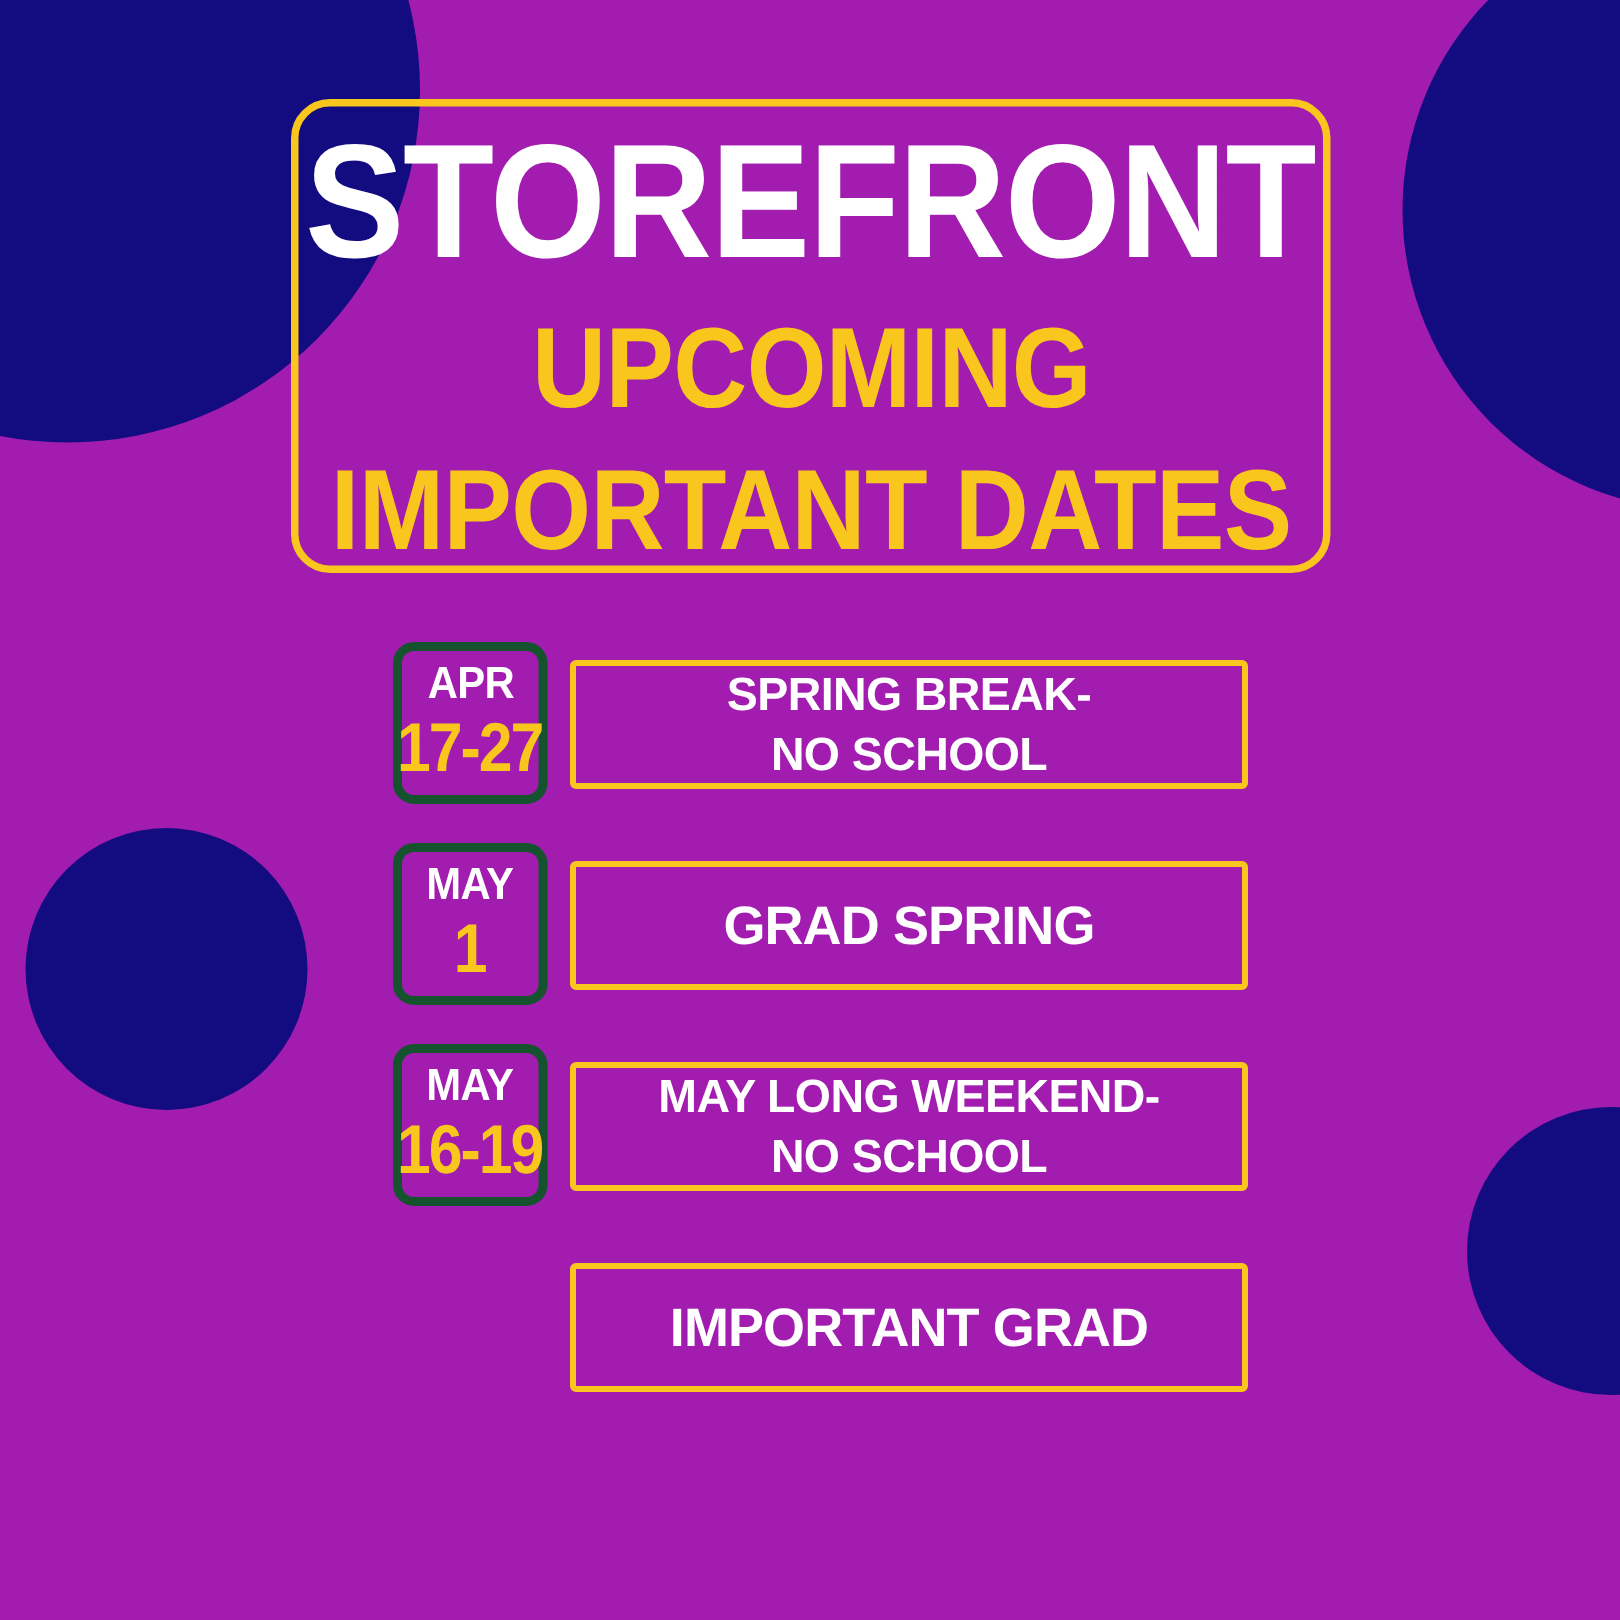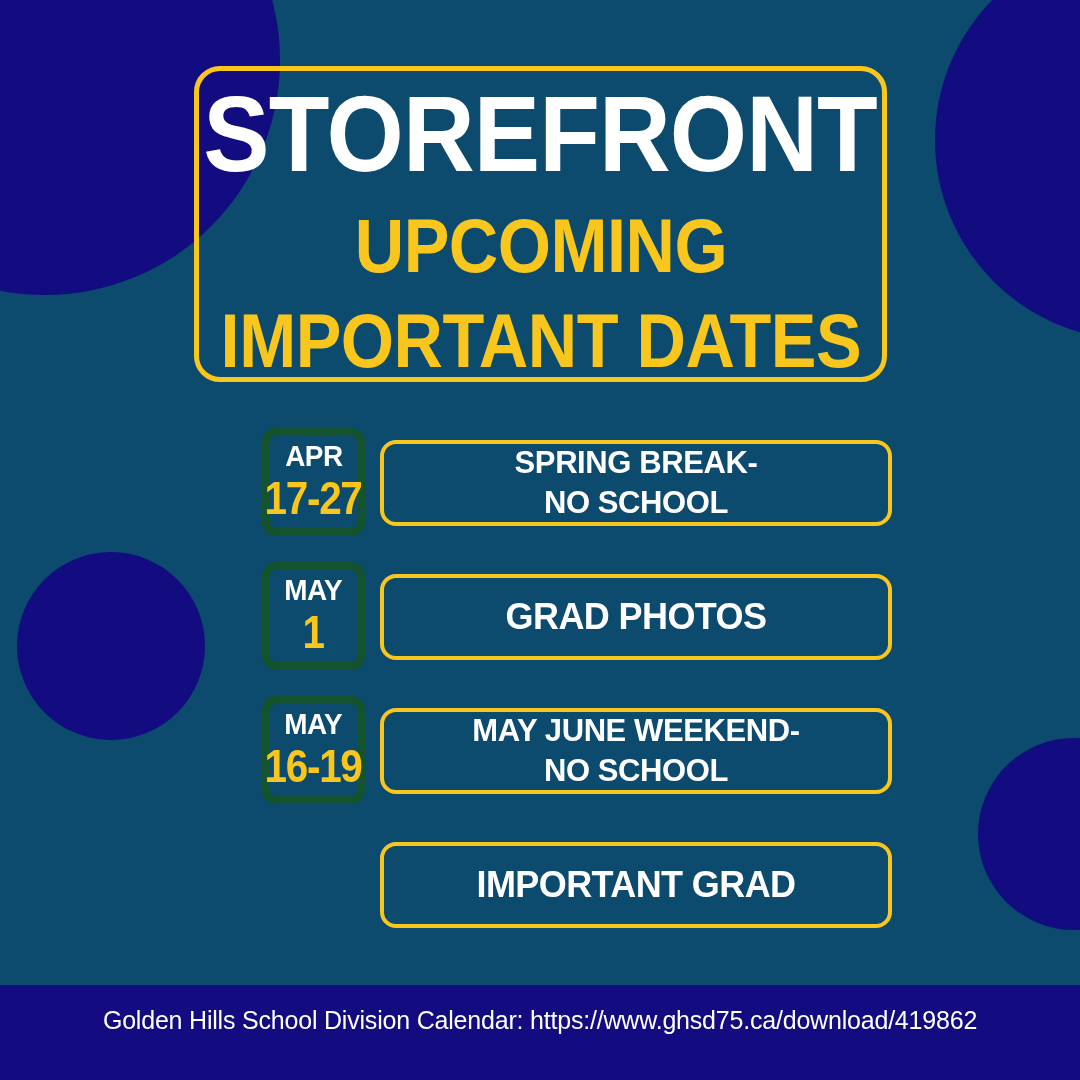--- a/index.html
+++ b/index.html
@@ -4,21 +4,21 @@
 <title>Storefront Upcoming Important Dates</title>
 <style>
   * { margin:0; padding:0; box-sizing:border-box; }
   html,body{
     width:1080px; height:1080px; overflow:hidden;
     font-family:"Liberation Sans", sans-serif;
   }
   #poster{
     position:relative;
     width:1080px; height:1080px;
-    background:#0c4a6e;
+    background:#a21caf;
     overflow:hidden;
   }
   
   .bg-circle{
     position:absolute;
     border-radius:50%;
     background:#120C80;
   }
   .c-topleft  { left:-190px; top:-175px;  width:470px;  height:470px; }
   .c-topright { left:935px;  top:-60px;   width:400px;  height:400px; }
@@ -97,21 +97,21 @@
   }
   .date-row{
     position:relative;
     height:134px;
   }
   .date-chip{
     position:absolute;
     left:262px;
     top:4px;
     width:103px; height:108px;
-    border:8px solid #14532d;
+    border:6px solid #14532d;
     border-radius:14px;
     display:flex;
     flex-direction:column;
     align-items:center;
     justify-content:center;
   }
   .chip-month{
     color:#FFFFFF;
     font-size:30px;
     font-weight:700;
@@ -128,23 +128,23 @@
     margin-top:3px;
     letter-spacing:-1.5px;
     transform:scaleX(0.88);
     font-family:"Liberation Sans Narrow","Liberation Sans", sans-serif;
     white-space:nowrap;
   }
   .event-card{
     position:absolute;
     left:380px;
     top:16px;
-    width:512px; height:86px;
+    width:452px; height:86px;
     border:4px solid #F8C61C;
-    border-radius:16px;
+    border-radius:4px;
     display:flex;
     align-items:center;
     justify-content:center;
     text-align:center;
   }
   .event-label{
     color:#FFFFFF;
     font-size:31px;
     font-weight:700;
     line-height:1.28;
@@ -187,42 +187,39 @@
         </div>
       </div>
     </div>
 
     <div class="date-row">
       <div class="date-chip">
         <span class="chip-month">MAY</span>
         <span class="chip-day">1</span>
       </div>
       <div class="event-card">
-        <div class="event-label single">GRAD PHOTOS</div>
+        <div class="event-label single">GRAD SPRING</div>
       </div>
     </div>
 
     <div class="date-row">
       <div class="date-chip">
         <span class="chip-month">MAY</span>
         <span class="chip-day">16-19</span>
       </div>
       <div class="event-card">
         <div class="event-label">
-          <span>MAY JUNE WEEKEND-</span><br>
+          <span>MAY LONG WEEKEND-</span><br>
           <span>NO SCHOOL</span>
         </div>
       </div>
     </div>
 
     <div class="date-row">
       <div class="event-card">
         <div class="event-label single">IMPORTANT GRAD</div>
       </div>
     </div>
 
   </div>
 
-  <div class="footer-band">
-    <div class="footer-text">Golden Hills School Division Calendar: https://www.ghsd75.ca/download/419862</div>
-  </div>
 
 </div>
 
 </body></html>

